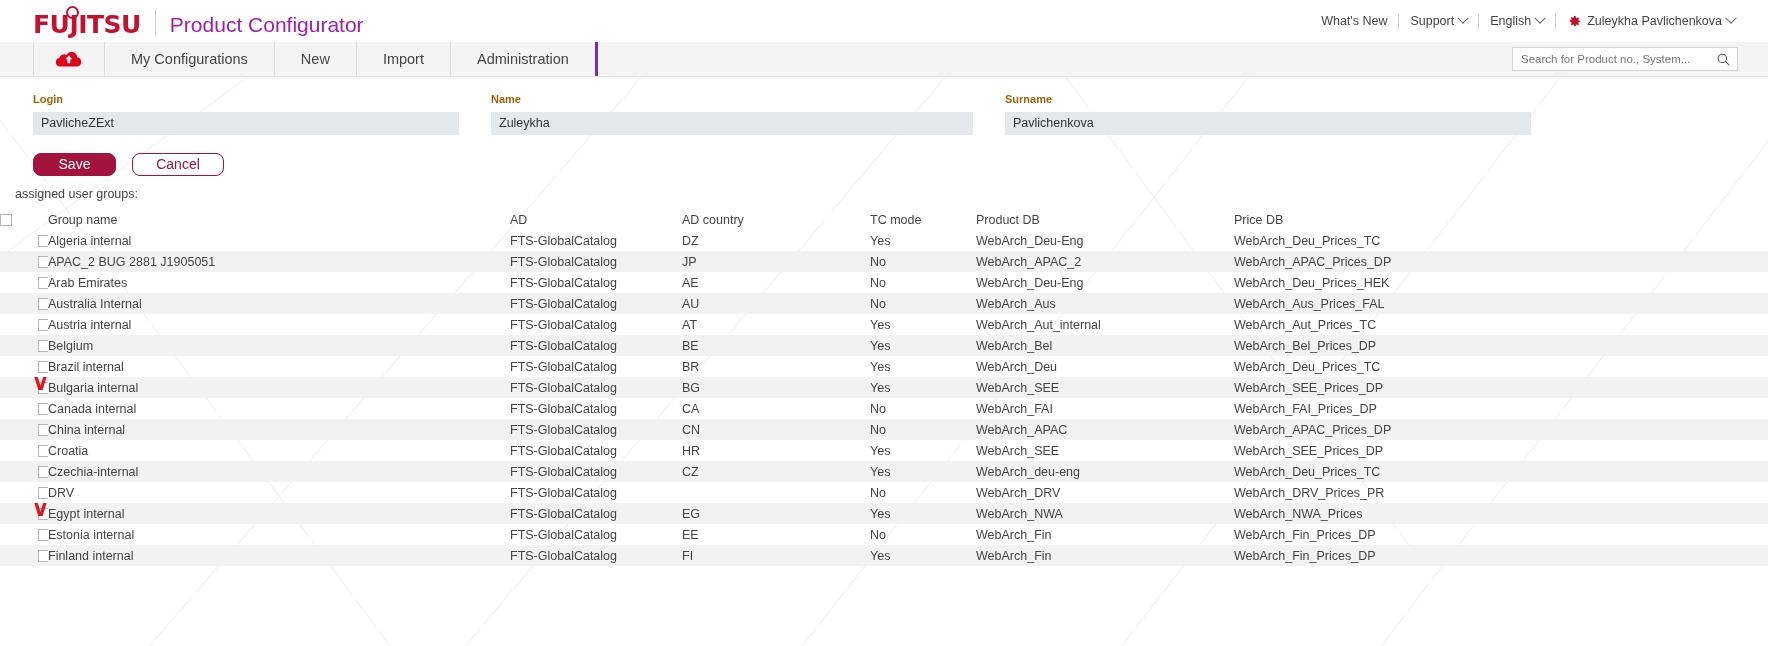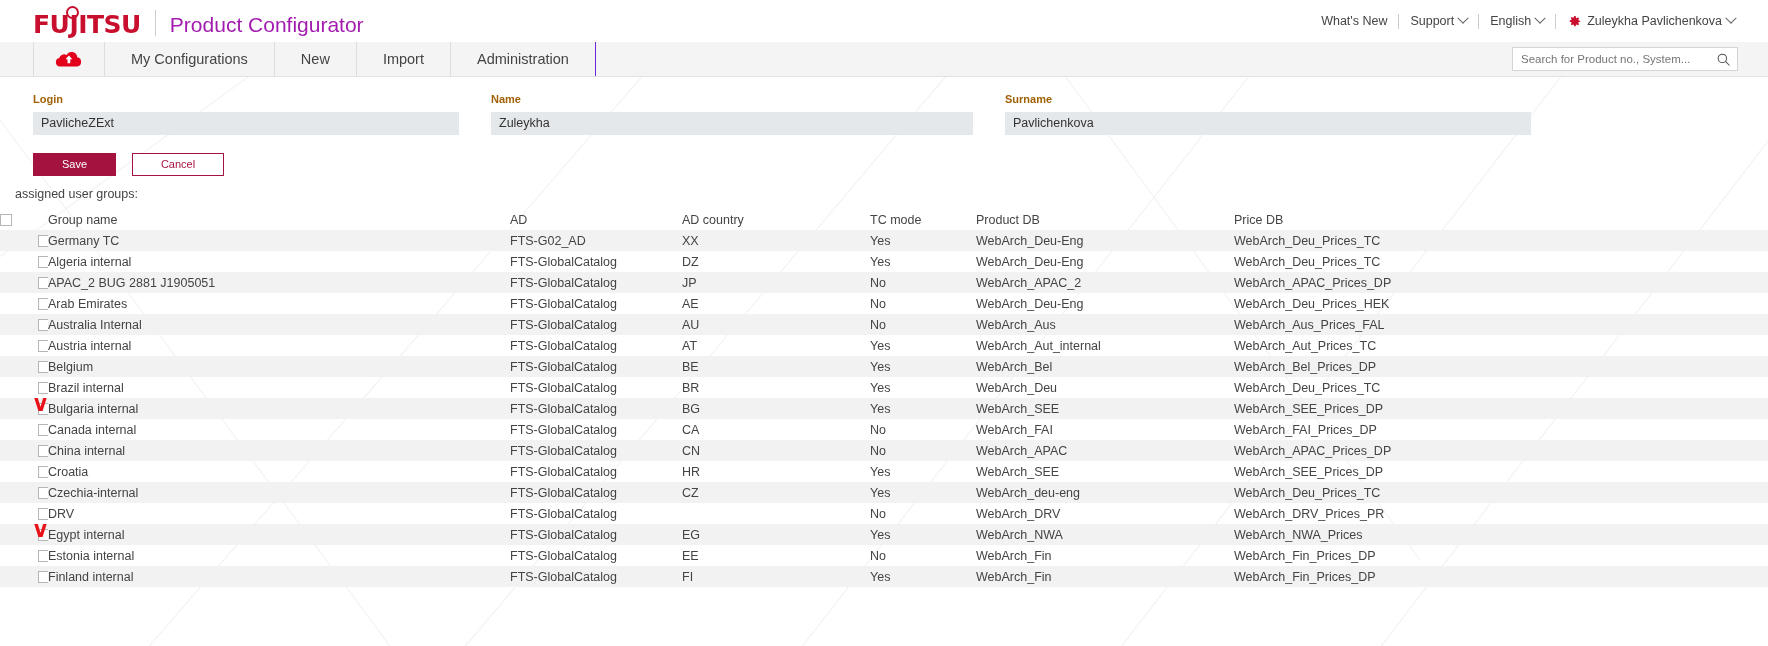--- a/index.html
+++ b/index.html
@@ -114,21 +114,21 @@
   }
   .nav-item {
     display: flex;
     align-items: center;
     padding: 0 26px;
     font-size: 14.5px;
     color: #444444;
     border-left: 1px solid #dddddd;
     white-space: nowrap;
   }
-  .nav-item:last-child { border-right: 1px solid #6d28d9; }
+  .nav-item:last-child { border-right: 3px solid #6d28d9; }
   .nav-home {
     padding: 0 20px;
     border-left: 1px solid #dddddd;
     display: flex;
     align-items: center;
   }
   .cloud-icon { display: block; }
   .search-wrap {
     margin-left: auto;
     margin-right: 30px;
@@ -187,27 +187,28 @@
 
   .btn-row {
     position: relative;
     display: flex;
     gap: 16px;
     padding: 0 33px;
     margin-top: 18px;
     z-index: 10;
   }
   .btn {
-    font-size: 11px;
+    font-size: 14px;
     font-family: "Liberation Sans", sans-serif;
     height: 23px;
     line-height: 21px;
     box-sizing: border-box;
     text-align: center;
     cursor: pointer;
+    border-radius: 8px;
   }
   .btn-save {
     background: #a4123f;
     color: #ffffff;
     border: 1px solid #a4123f;
     width: 83px;
   }
   .btn-cancel {
     background: #ffffff;
     color: #a4123f;
@@ -402,29 +403,20 @@
         </th>
         <th class="c-name">Group name</th>
         <th>AD</th>
         <th>AD country</th>
         <th>TC mode</th>
         <th>Product DB</th>
         <th>Price DB</th>
       </tr>
     </thead>
     <tbody id="grid-body">
-        <tr class="zebra">
-          <td class="c-chk chk-cell"><span class="chk"></span></td>
-          <td class="c-name">Germany TC</td>
-          <td>FTS-G02_AD</td>
-          <td>XX</td>
-          <td>Yes</td>
-          <td>WebArch_Deu-Eng</td>
-          <td>WebArch_Deu_Prices_TC</td>
-        </tr>
         <tr>
           <td class="c-chk chk-cell"><span class="chk"></span></td>
           <td class="c-name">Algeria internal</td>
           <td>FTS-GlobalCatalog</td>
           <td>DZ</td>
           <td>Yes</td>
           <td>WebArch_Deu-Eng</td>
           <td>WebArch_Deu_Prices_TC</td>
         </tr>
         <tr class="zebra">

